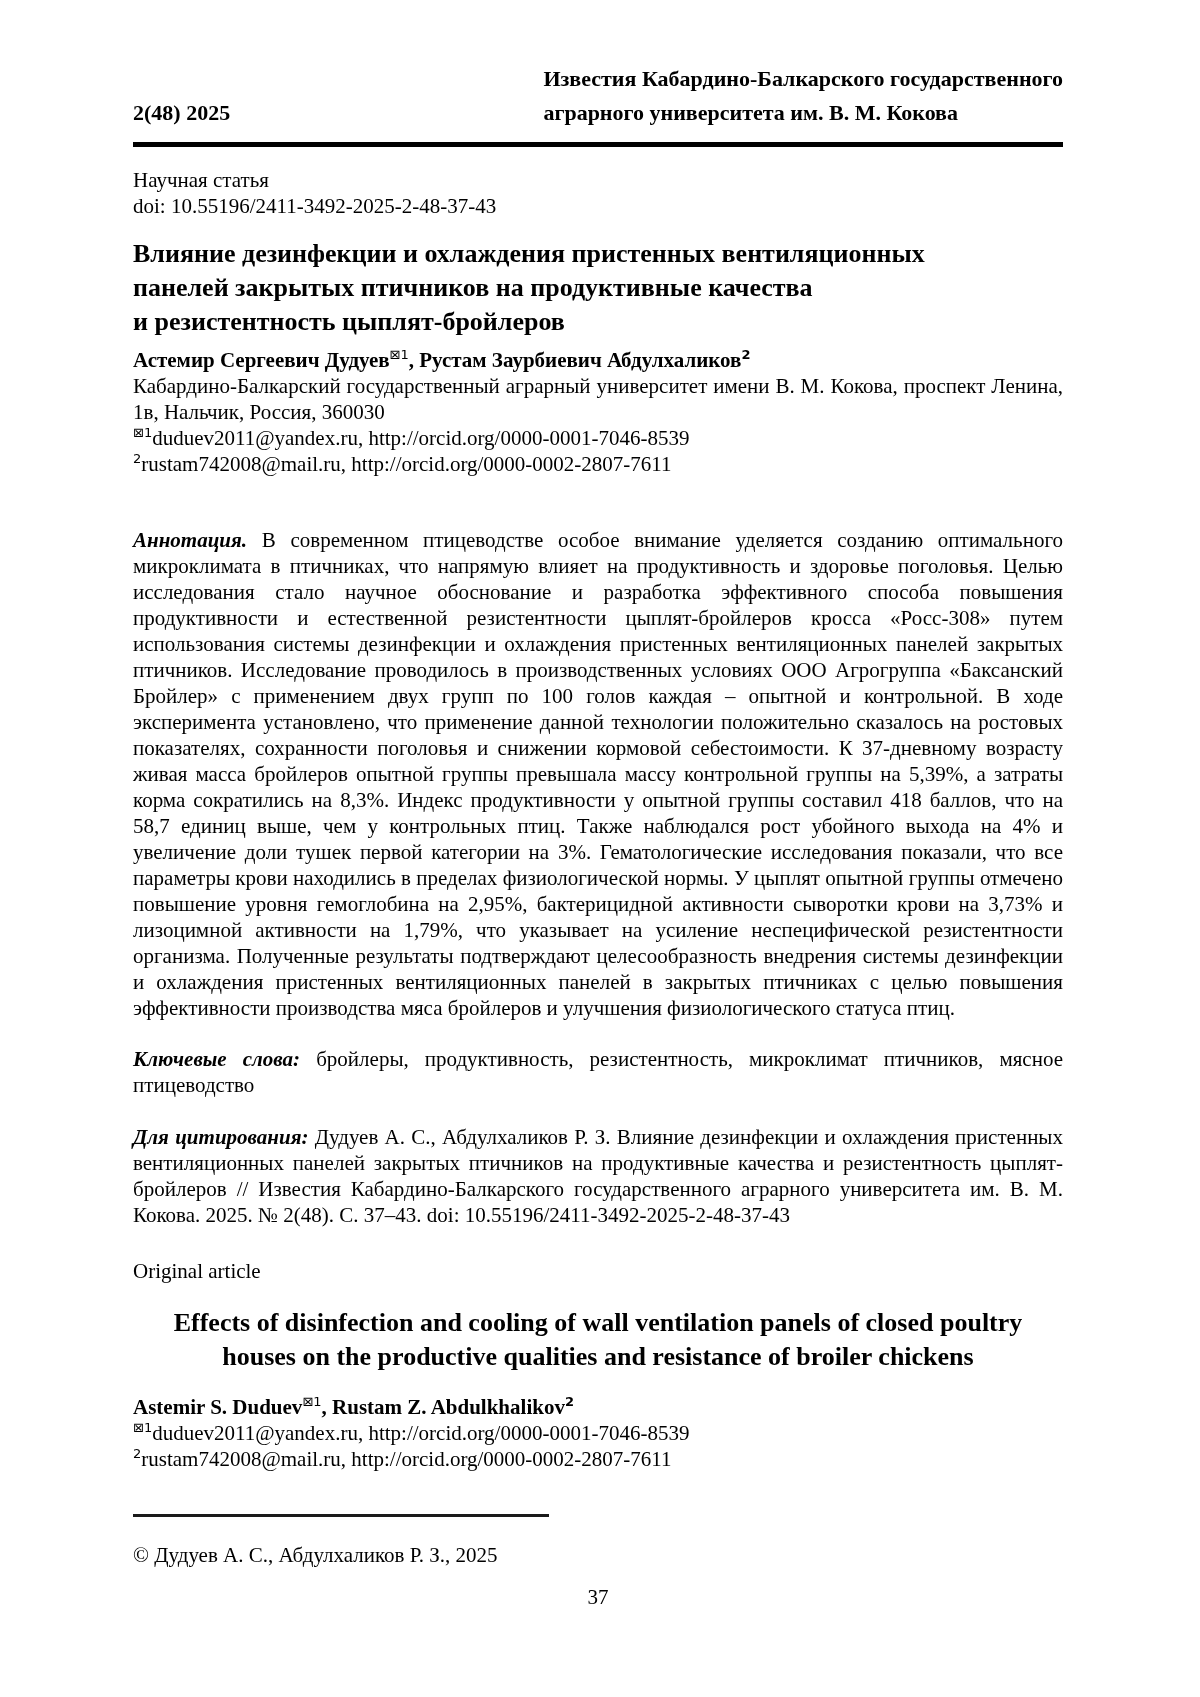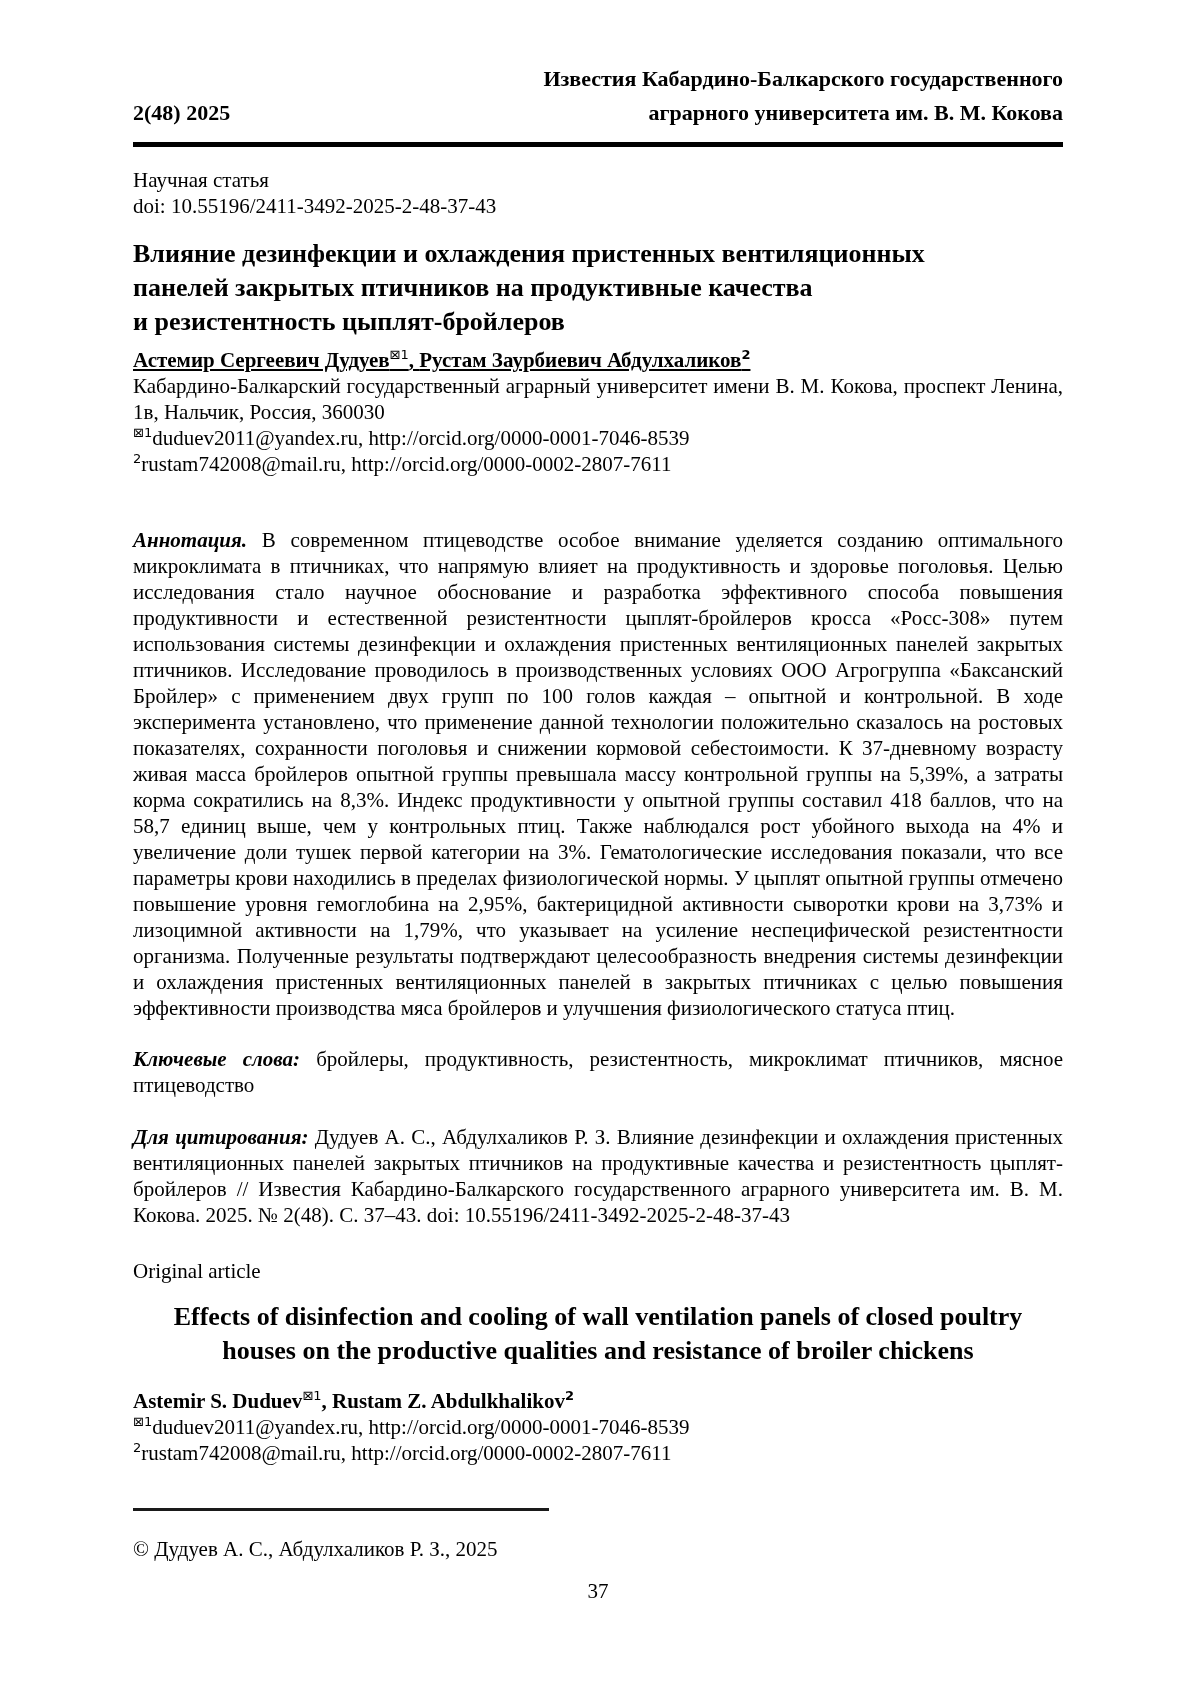--- a/index.html
+++ b/index.html
@@ -5,36 +5,36 @@
   html,body{margin:0;padding:0;background:#ffffff;}
   .page{
     width:1200px;height:1697px;box-sizing:border-box;position:relative;
     background:#ffffff;color:#000;
     font-family:"Liberation Serif","DejaVu Serif","DejaVu Sans",serif;
     font-size:21px;line-height:26px;
     padding:62px 137px 0 133px;
   }
   .header{display:flex;justify-content:space-between;align-items:flex-end;
     font-weight:bold;font-size:22px;line-height:34px;}
-  .header-right{text-align:right;font-family:Liberation Serif, serif;}
+  .header-right{font-family:Liberation Serif, serif;}
   .head-rule{border-bottom:5px solid #000;margin-top:12px;}
   .meta{margin-top:20px;}
   .meta div{white-space:nowrap;}
   .title-ru{margin-top:18px;text-align:left;font-weight:bold;font-size:26px;line-height:34px;}
-  .authors{margin-top:8px;font-weight:bold;text-decoration:underline;}
+  .authors{margin-top:8px;font-weight:bold;}
   sup.mk{font-size:13px;line-height:0;vertical-align:super;font-family:"DejaVu Sans","Liberation Serif",sans-serif;font-weight:normal;}
   sup.mkb{font-weight:bold;}
   .affil,.contact{font-weight:normal;}
   .para{text-align:justify;}
   .abstract{margin-top:50px;text-align:justify;}
   .keywords{margin-top:25px;text-align:justify;}
   .citation{margin-top:26px;text-align:justify;}
   .lbl{font-weight:bold;font-style:italic;}
   .original-article{margin-top:30px;}
-  .title-en{margin-top:16px;text-align:center;font-weight:bold;font-size:26px;line-height:34px;}
+  .title-en{margin-top:22px;text-align:center;font-weight:bold;font-size:26px;line-height:34px;}
   .authors-en{margin-top:20px;font-weight:bold;}
   .foot-rule{margin-top:42px;width:416px;border-top:3px solid #1a1a1a;}
   .copyright{margin-top:25px;}
   .pageno{margin-top:16px;text-align:center;}
 </style>
 </head>
 <body>
 
 <div class="page">
 

